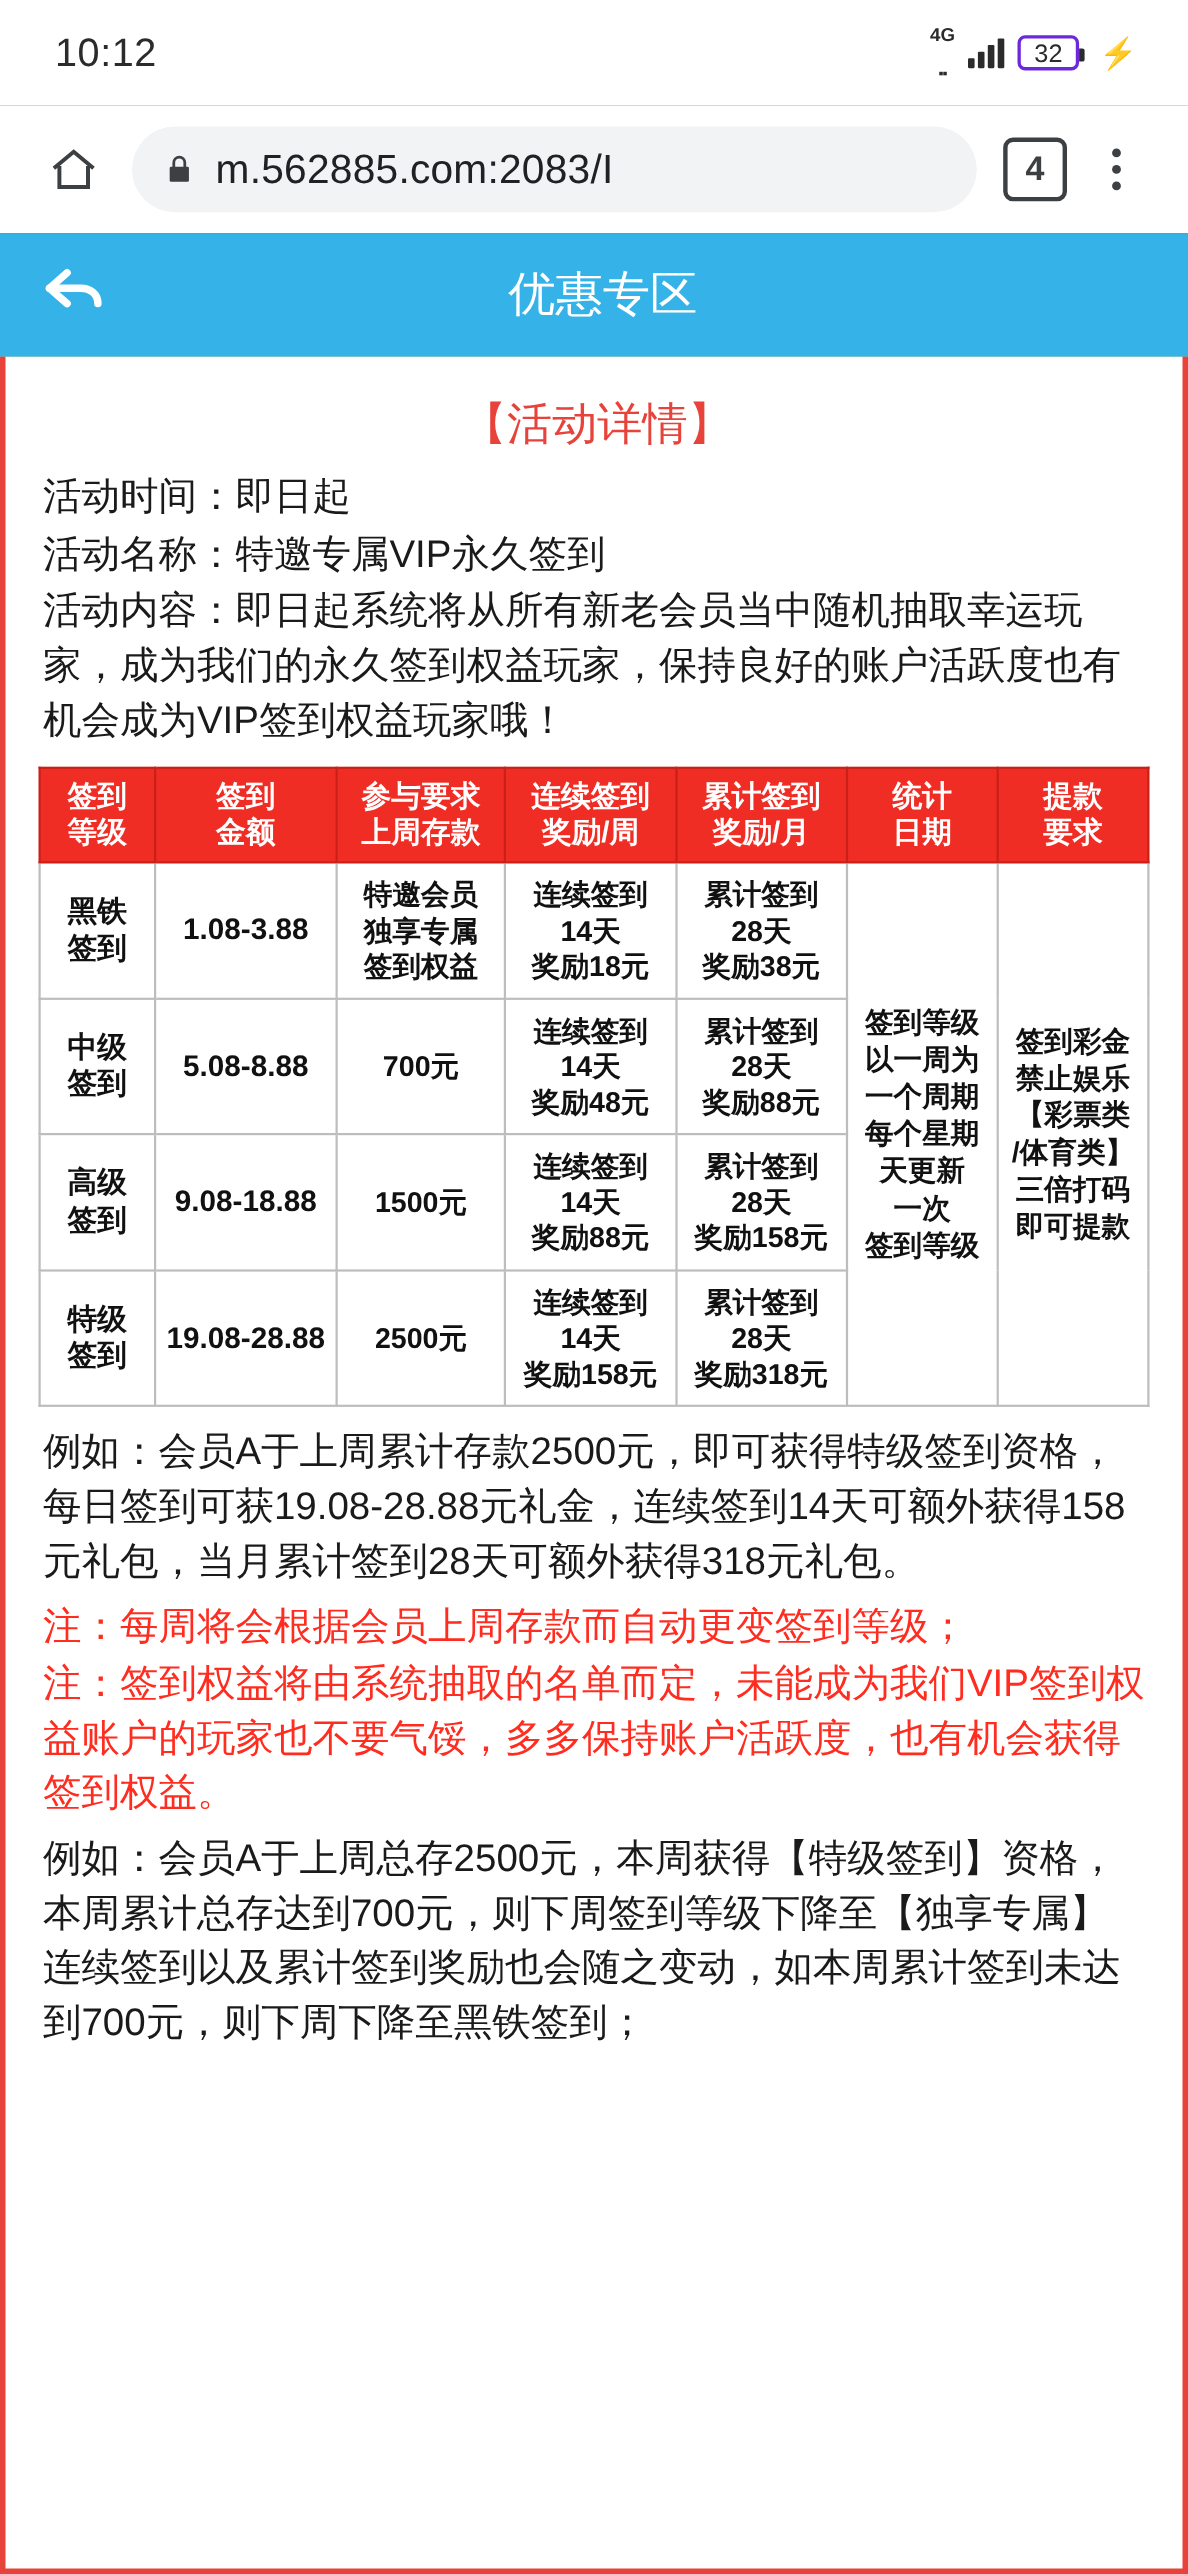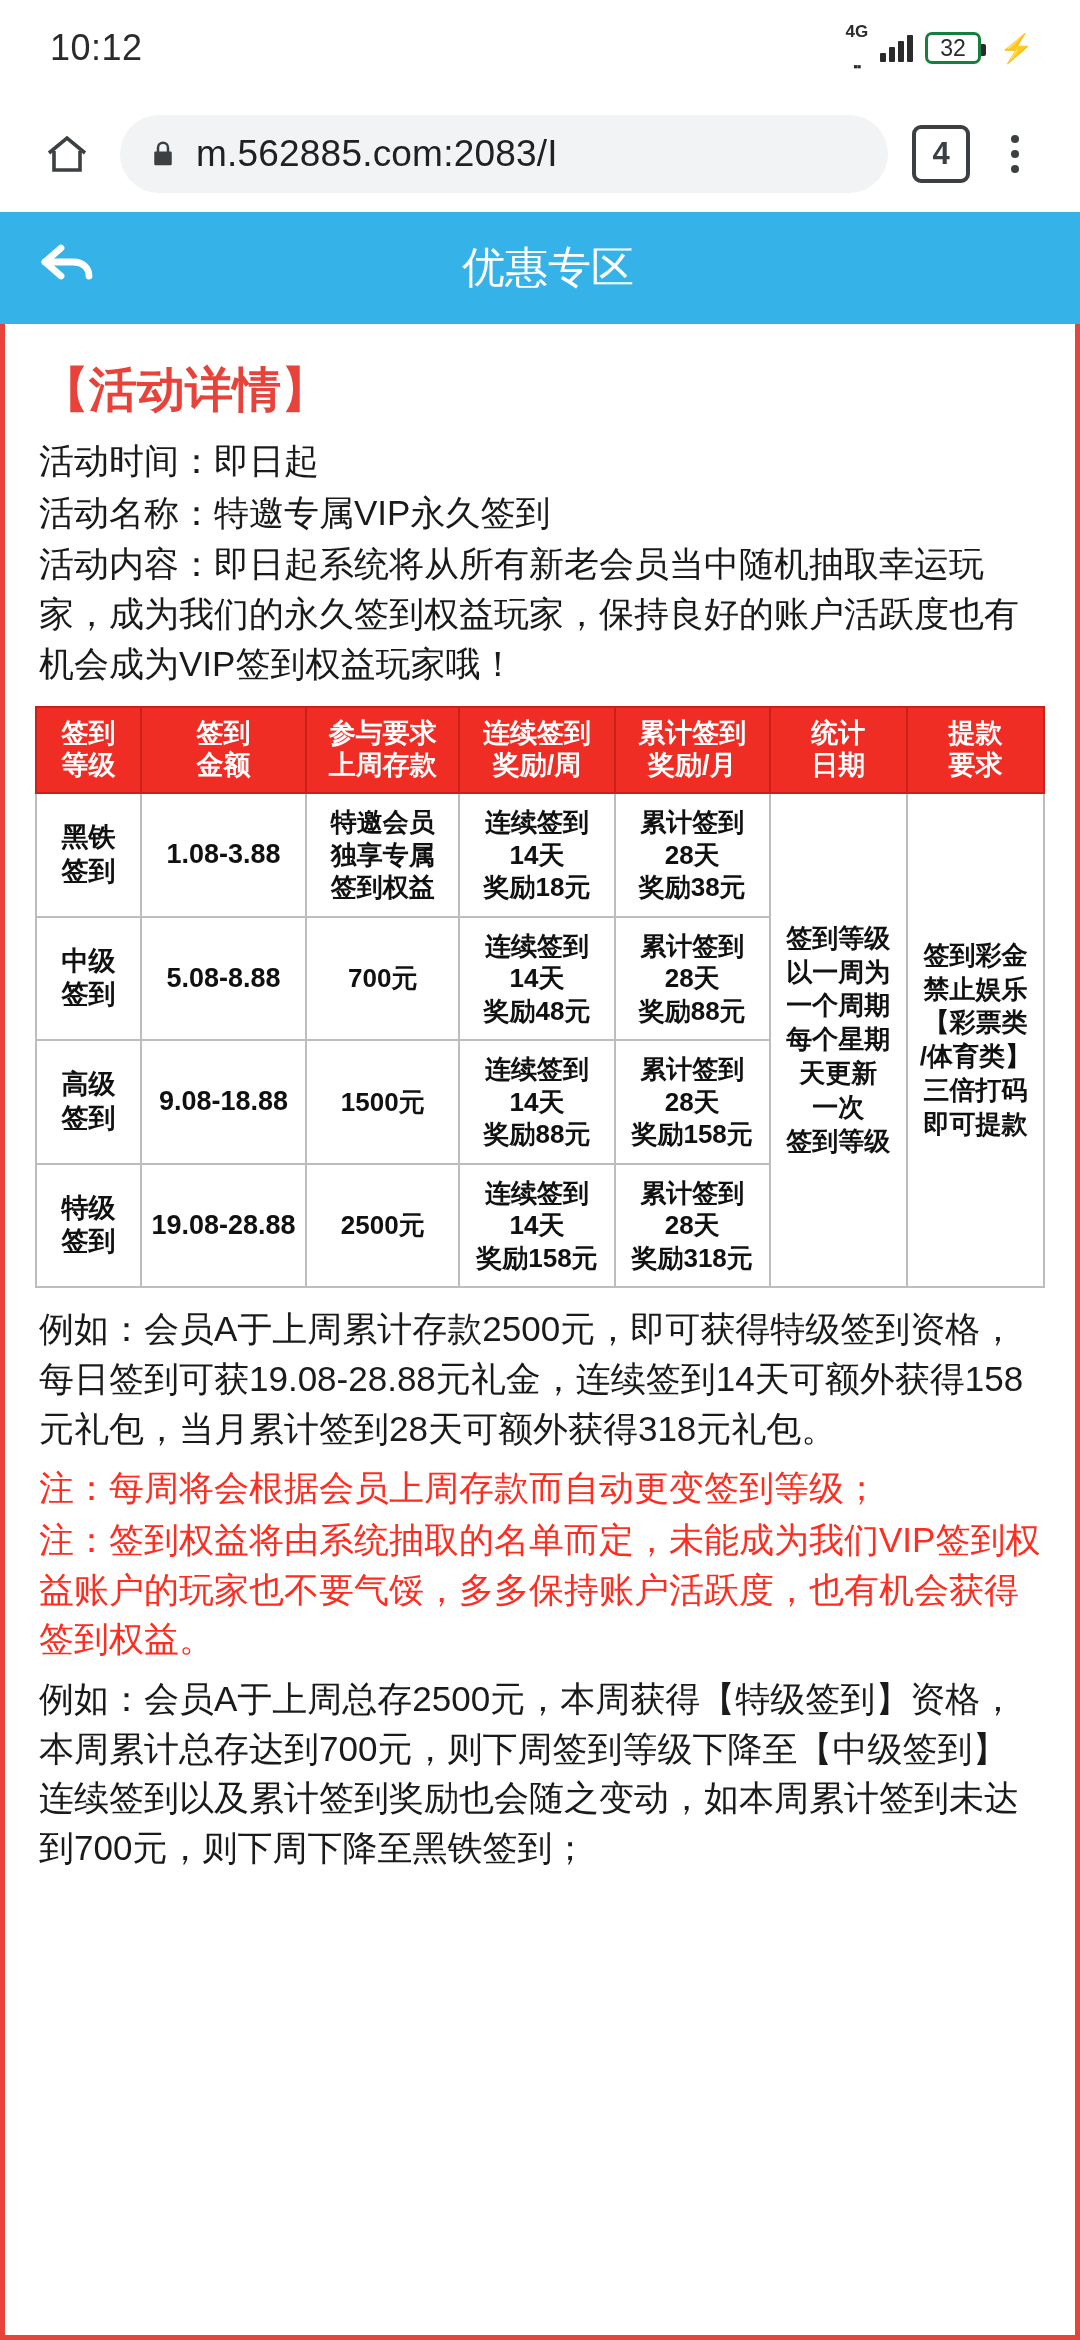--- a/index.html
+++ b/index.html
@@ -23,21 +23,21 @@
   .sig-4g { position: relative; font-size: 16px; color: #2b2b2b; line-height: 1; display: flex; flex-direction: column; align-items: center; gap: 20px; }
   .sig-4g .g4 { font-size: 17px; font-weight: bold; }
   .sig-4g .dots { font-size: 13px; letter-spacing: -1px; }
   .bars { display: flex; align-items: flex-end; gap: 3px; height: 28px; }
   .bars i { display: block; width: 6px; background: #2b2b2b; border-radius: 1px; }
   .bars i:nth-child(1) { height: 9px; }
   .bars i:nth-child(2) { height: 15px; }
   .bars i:nth-child(3) { height: 21px; }
   .bars i:nth-child(4) { height: 27px; }
   .battery {
-    border: 3px solid #15803d; border-radius: 7px;
+    border: 3px solid #6d28d9; border-radius: 7px;
     height: 32px; min-width: 56px; padding: 0 6px;
     display: flex; align-items: center; justify-content: center;
     font-size: 23px; color: #2b2b2b; position: relative;
   }
   .battery::after {
     content: ""; position: absolute; right: -8px; top: 9px;
     width: 5px; height: 12px; background: #2b2b2b; border-radius: 0 2px 2px 0;
   }
   .bolt { font-size: 28px; color: #2b2b2b; margin-left: 6px; }
 
@@ -98,22 +98,23 @@
   .content {
     flex: 1 1 auto;
     background: #ffffff;
     border-left: 5px solid #e8433a;
     border-right: 5px solid #e8433a;
     border-bottom: 5px solid #e8433a;
     padding: 26px 30px 0 30px;
     overflow: hidden;
   }
   .section-title {
-    color: #e8433a; font-size: 48px; font-weight: bold;
+    color: #e8433a; font-size: 41px; font-weight: normal;
     margin: 8px 0 14px 6px;
+    text-align: center;
   }
   .para {
     font-size: 35px; color: #1a1a1a; line-height: 1.42;
     margin: 0 4px 2px 4px;
   }
   .para.red { color: #ff2c20; }
   .para.block { margin-bottom: 10px; }
 
   
   table.signin {
@@ -311,16 +312,16 @@
           <td style="white-space:pre-line">累计签到
 28天
 奖励318元</td>
         </tr>
       </tbody>
     </table>
 
     <div class="para block">例如：会员A于上周累计存款2500元，即可获得特级签到资格，每日签到可获19.08-28.88元礼金，连续签到14天可额外获得158元礼包，当月累计签到28天可额外获得318元礼包。</div>
     <div class="para red">注：每周将会根据会员上周存款而自动更变签到等级；</div>
     <div class="para red block">注：签到权益将由系统抽取的名单而定，未能成为我们VIP签到权益账户的玩家也不要气馁，多多保持账户活跃度，也有机会获得签到权益。</div>
-    <div class="para">例如：会员A于上周总存2500元，本周获得【特级签到】资格，本周累计总存达到700元，则下周签到等级下降至【中级签到】连续签到以及累计签到奖励也会随之变动，如本周累计签到未达到700元，则下周下降至黑铁签到；</div>
+    <div class="para">例如：会员A于上周总存2500元，本周获得【特级签到】资格，本周累计总存达到700元，则下周签到等级下降至【独享专属】连续签到以及累计签到奖励也会随之变动，如本周累计签到未达到700元，则下周下降至黑铁签到；</div>
   </div>
 
 </div>
 
 </body></html>

